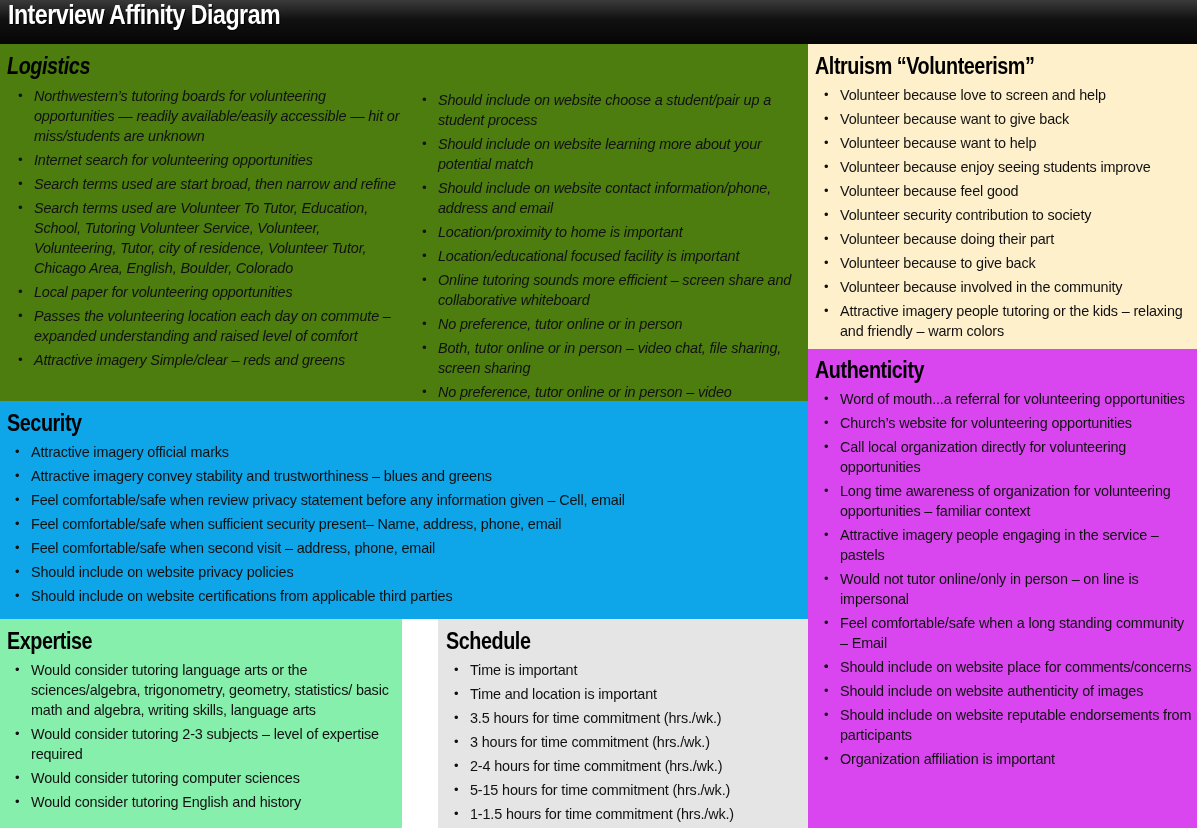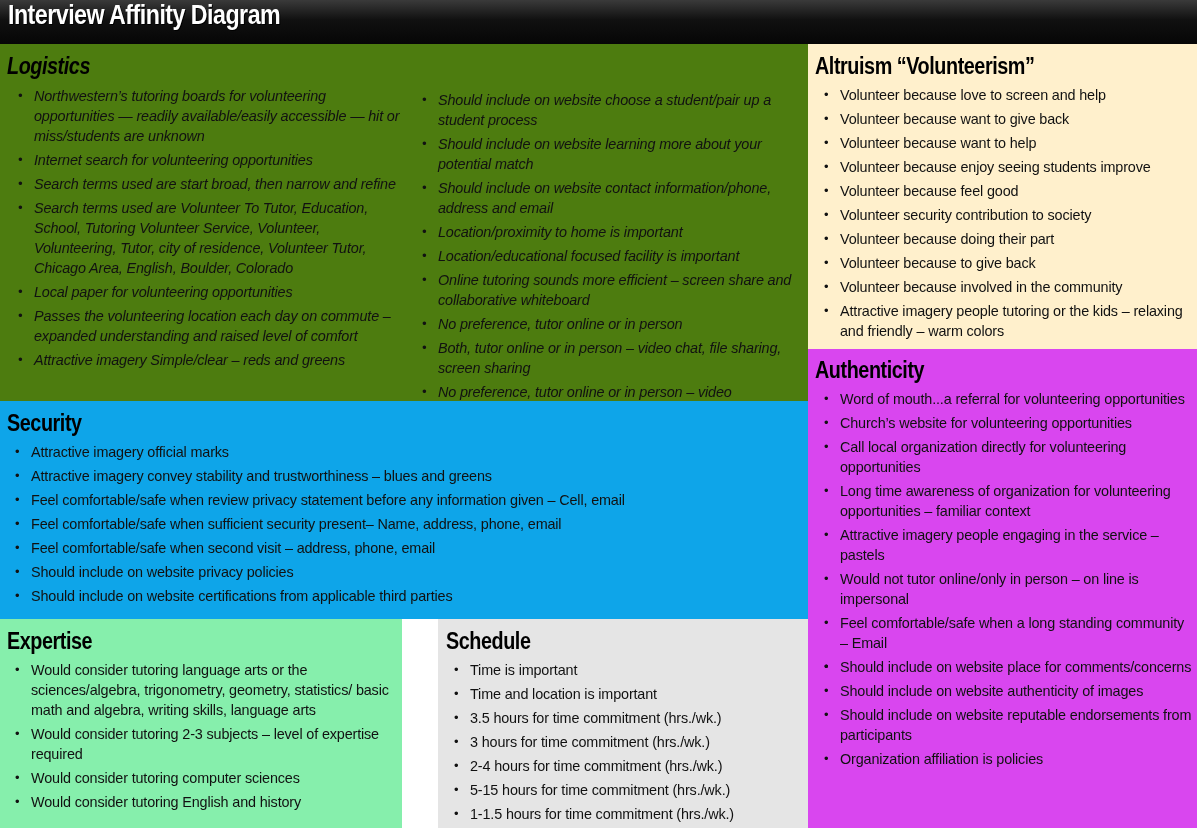--- a/index.html
+++ b/index.html
@@ -150,15 +150,15 @@
       <li><span class="bullet">•</span><span>Church’s website for volunteering opportunities</span></li>
       <li><span class="bullet">•</span><span> Call local organization directly for volunteering opportunities</span></li>
       <li><span class="bullet">•</span><span>Long time awareness of organization for volunteering opportunities – familiar context</span></li>
       <li><span class="bullet">•</span><span>Attractive imagery people engaging in the service – pastels</span></li>
       <li><span class="bullet">•</span><span>Would not tutor online/only in person – on line is impersonal</span></li>
       <li><span class="bullet">•</span><span>Feel comfortable/safe when a long standing community – Email</span></li>
       <li><span class="bullet">•</span></li>
       <li><span class="bullet">•</span><span>Should include on website place for comments/concerns</span></li>
       <li><span class="bullet">•</span><span>Should include on website authenticity of images</span></li>
       <li><span class="bullet">•</span><span>Should include on website reputable endorsements from participants</span></li>
-      <li><span class="bullet">•</span><span>Organization affiliation is policies</span></li>
+      <li><span class="bullet">•</span><span>Organization affiliation is important</span></li>
     </ul>
 </section>
 
 </body></html>

